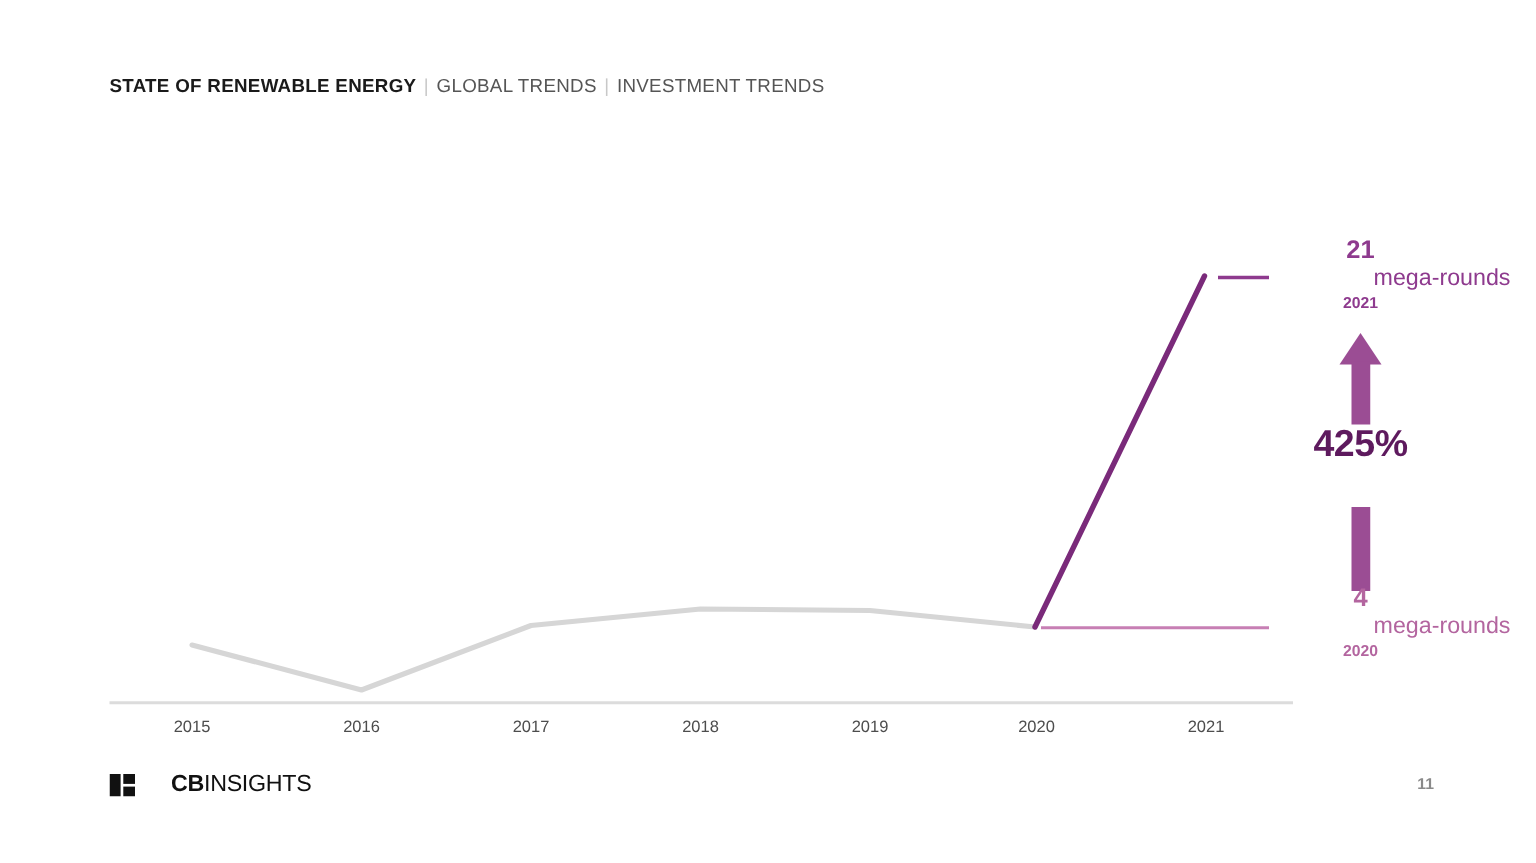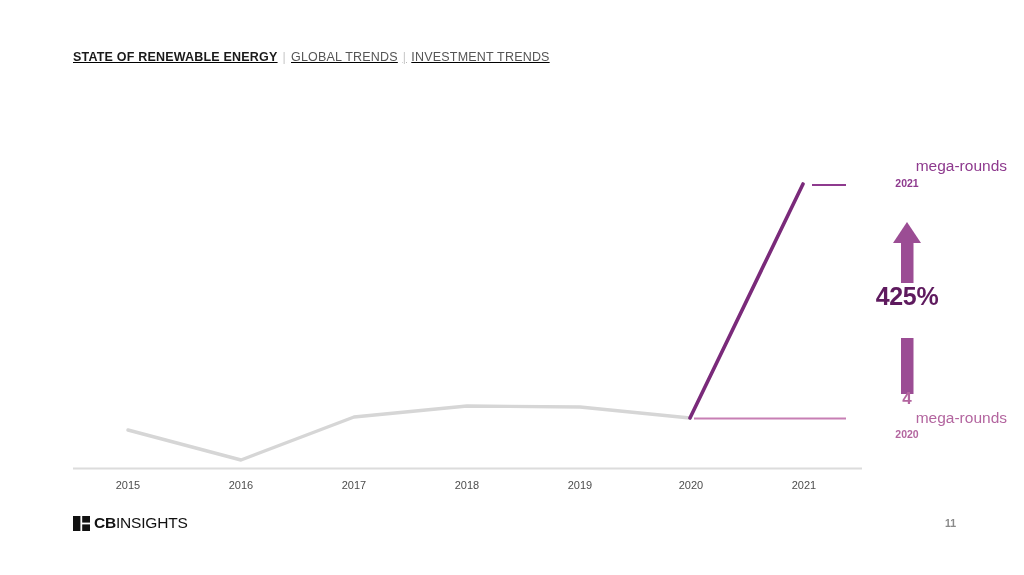--- a/index.html
+++ b/index.html
@@ -20,21 +20,20 @@
     position: absolute;
     left: 73px;
     top: 50px;
     width: 880px;
   }
   #eyebrow {
     font-size: 12.5px;
     letter-spacing: 0.2px;
     white-space: nowrap;
     line-height: 1.2;
-    text-decoration: underline;
   }
   #eyebrow .kicker {
     font-weight: bold;
     color: #1a1a1a;
   }
   #eyebrow .sep {
     color: #c8c8c8;
     margin: 0 5px;
     font-weight: normal;
   }
@@ -134,21 +133,21 @@
     margin-top: 2px;
   }
 
   
   #footer-logo {
     position: absolute;
     left: 73px;
     top: 514px;
     display: flex;
     align-items: center;
-    gap: 4px;
+    gap: 24px;
   }
   #logo-mark {
     width: 17px;
     height: 15px;
     display: block;
   }
   #logo-text {
     font-size: 15.5px;
     color: #111111;
     letter-spacing: -0.2px;
@@ -202,20 +201,21 @@
   <div class="x-tick" style="left:93px;">2015</div>
   <div class="x-tick" style="left:206px;">2016</div>
   <div class="x-tick" style="left:319px;">2017</div>
   <div class="x-tick" style="left:432px;">2018</div>
   <div class="x-tick" style="left:545px;">2019</div>
   <div class="x-tick" style="left:656px;">2020</div>
   <div class="x-tick" style="left:769px;">2021</div>
 </div>
 
 <div class="callout" id="callout-top">
+  <div class="value">21</div>
   <div class="unit">mega-rounds</div>
   <div class="year">2021</div>
 </div>
 
 <div class="callout" id="callout-bottom">
   <div class="value">4</div>
   <div class="unit">mega-rounds</div>
   <div class="year">2020</div>
 </div>
 

